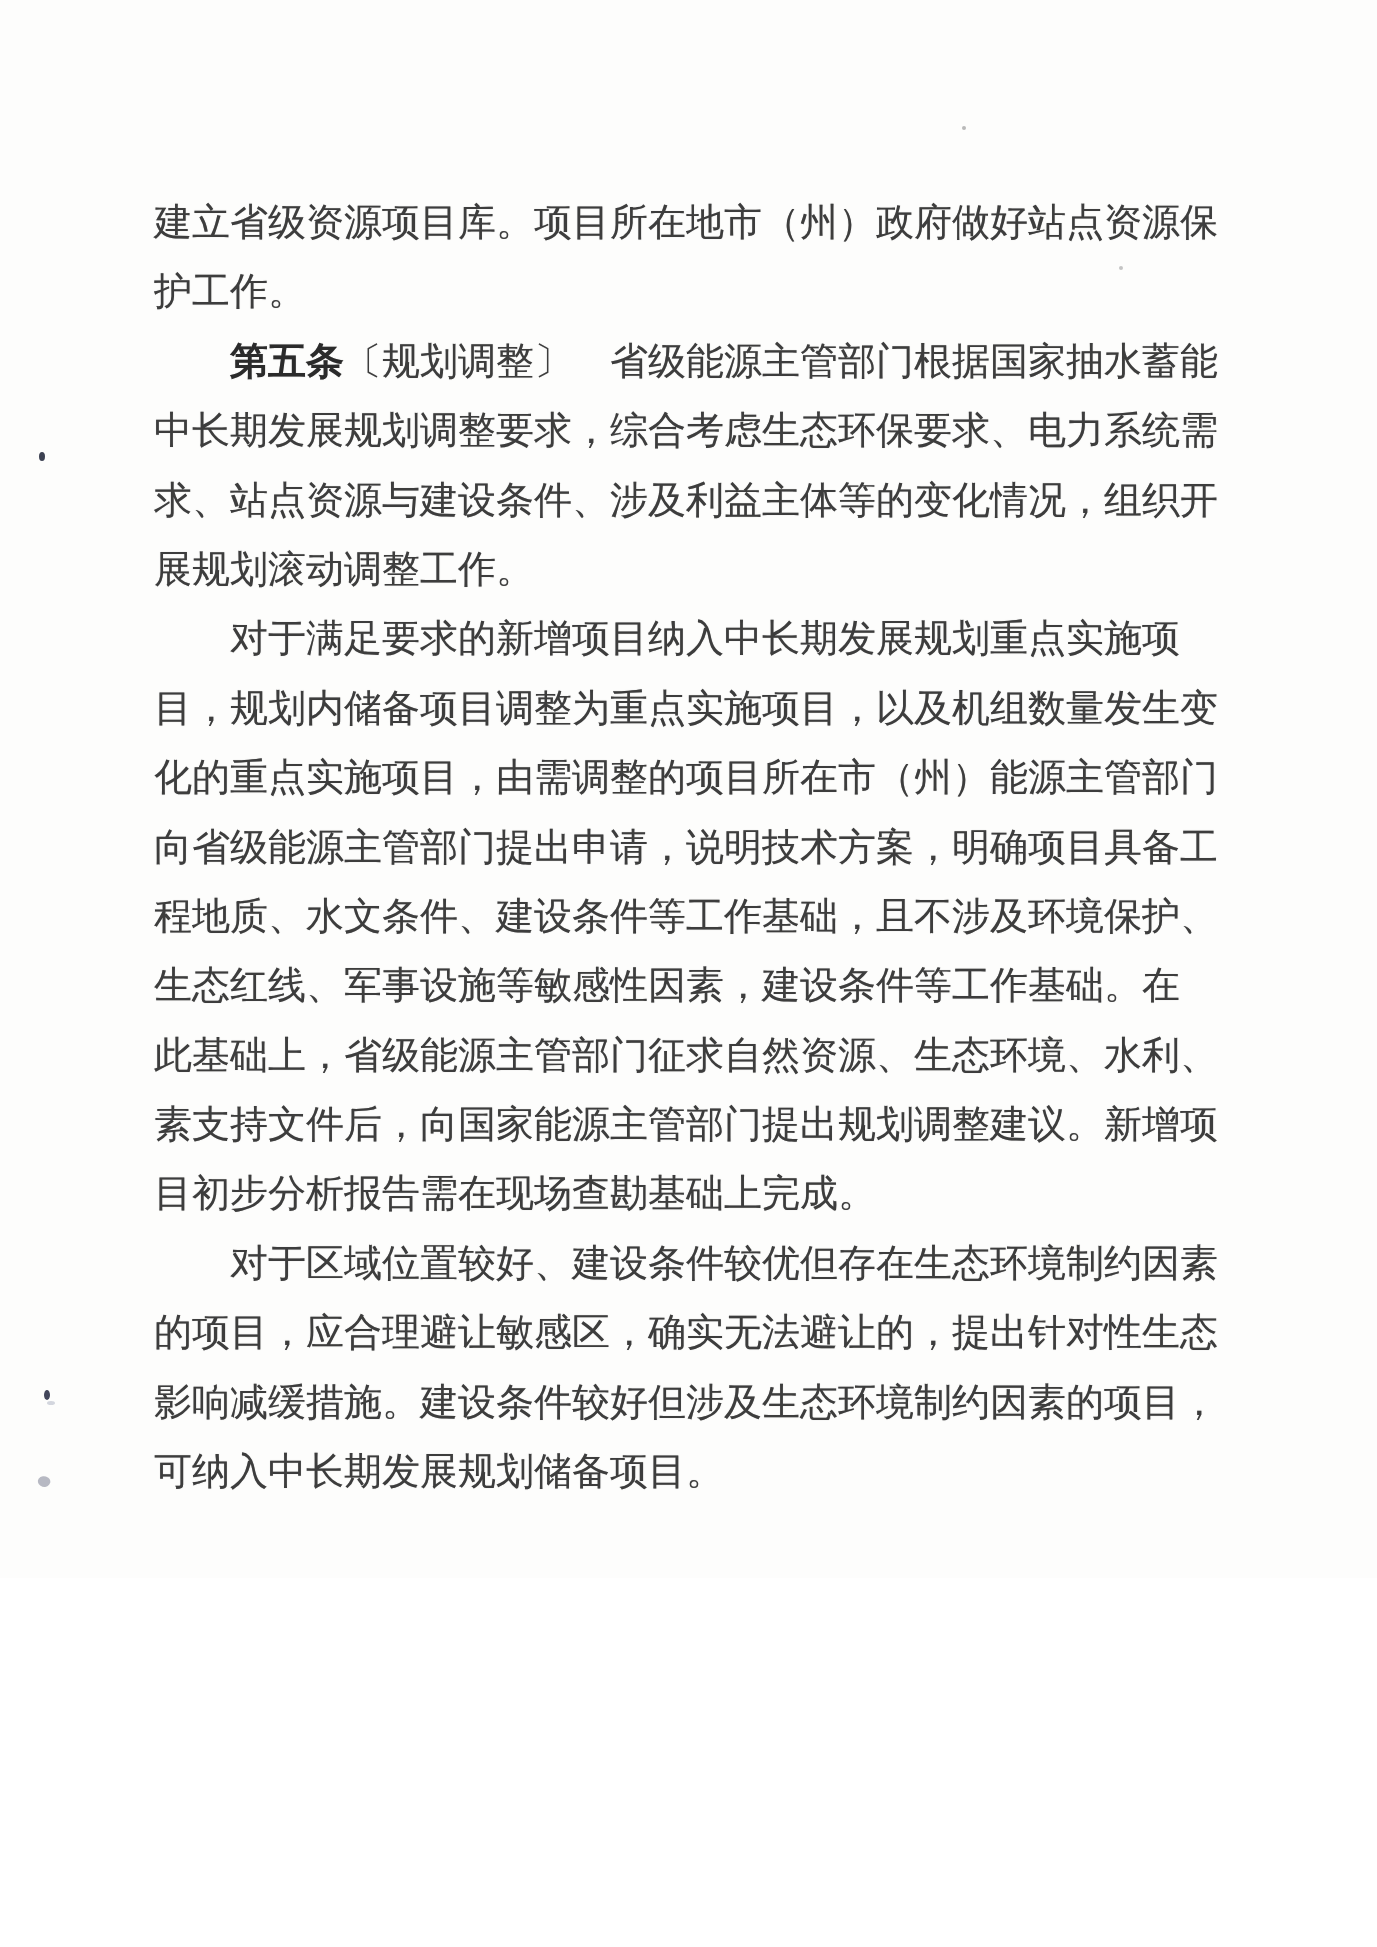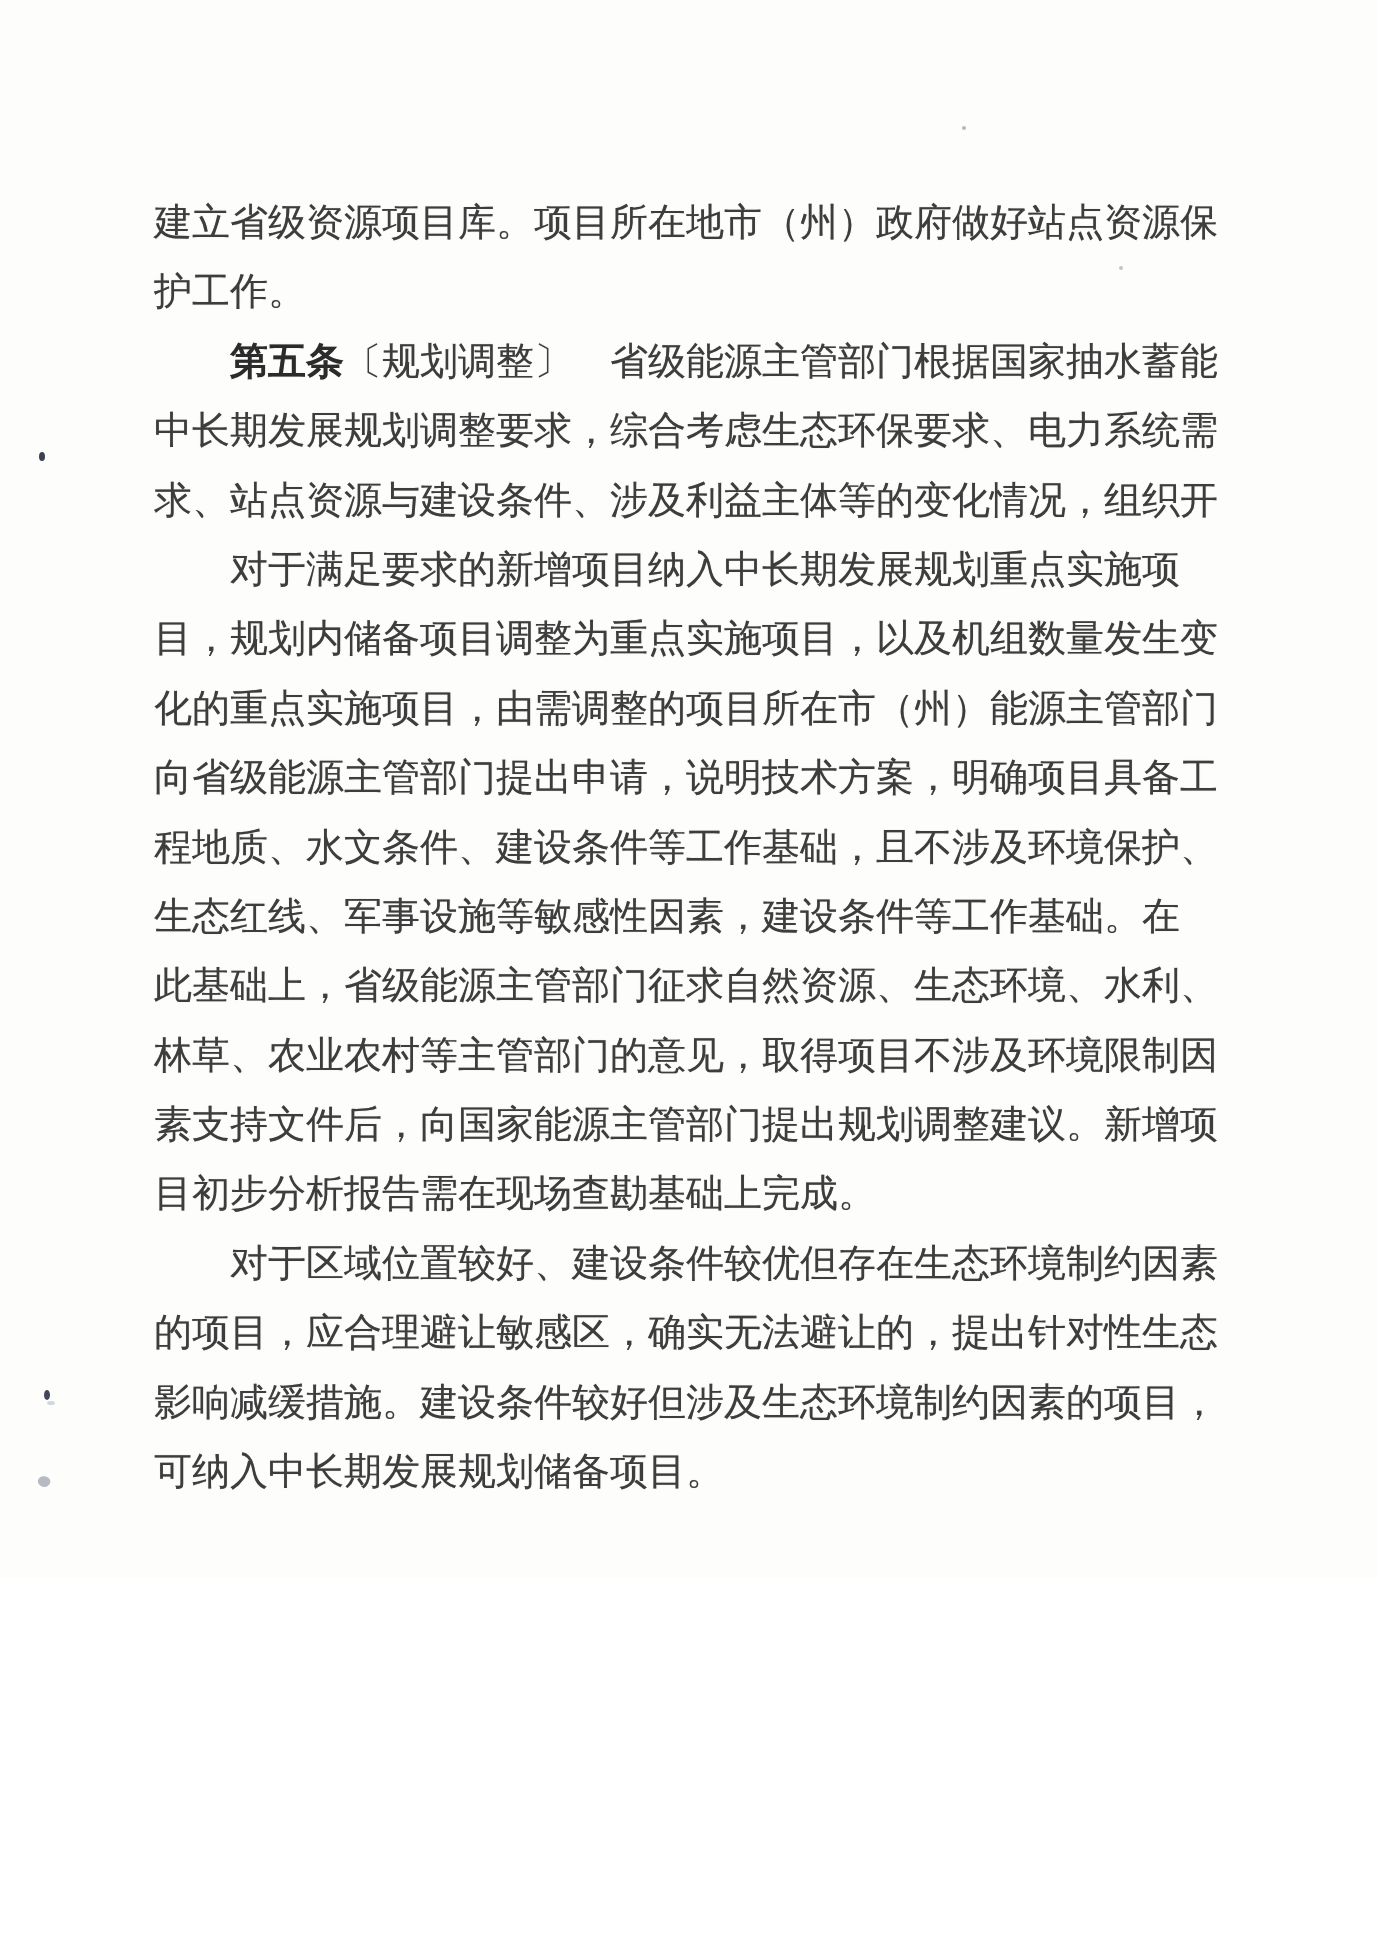--- a/index.html
+++ b/index.html
@@ -60,28 +60,28 @@
 </head>
 <body>
 
 <div class="page">
   <div class="text-column" id="text-column">
       <div class="line"><span class="seg">建立省级资源项目库。项目所在地市（州）政府做好站点资源保</span></div>
       <div class="line"><span class="seg">护工作。</span></div>
       <div class="line indent"><span class="seg bold">第五条</span><span class="seg">〔规划调整〕　省级能源主管部门根据国家抽水蓄能</span></div>
       <div class="line"><span class="seg">中长期发展规划调整要求，综合考虑生态环保要求、电力系统需</span></div>
       <div class="line"><span class="seg">求、站点资源与建设条件、涉及利益主体等的变化情况，组织开</span></div>
+      <div class="line"><span class="seg">展规划滚动调整工作。</span></div>
       <div class="line indent"><span class="seg">对于满足要求的新增项目纳入中长期发展规划重点实施项</span></div>
       <div class="line"><span class="seg">目，规划内储备项目调整为重点实施项目，以及机组数量发生变</span></div>
       <div class="line"><span class="seg">化的重点实施项目，由需调整的项目所在市（州）能源主管部门</span></div>
       <div class="line"><span class="seg">向省级能源主管部门提出申请，说明技术方案，明确项目具备工</span></div>
       <div class="line"><span class="seg">程地质、水文条件、建设条件等工作基础，且不涉及环境保护、</span></div>
       <div class="line"><span class="seg">生态红线、军事设施等敏感性因素，建设条件等工作基础。在</span></div>
       <div class="line"><span class="seg">此基础上，省级能源主管部门征求自然资源、生态环境、水利、</span></div>
-      <div class="line"><span class="seg">林草、农业农村等主管部门的意见，取得项目不涉及环境限制因</span></div>
       <div class="line"><span class="seg">素支持文件后，向国家能源主管部门提出规划调整建议。新增项</span></div>
       <div class="line"><span class="seg">目初步分析报告需在现场查勘基础上完成。</span></div>
       <div class="line indent"><span class="seg">对于区域位置较好、建设条件较优但存在生态环境制约因素</span></div>
       <div class="line"><span class="seg">的项目，应合理避让敏感区，确实无法避让的，提出针对性生态</span></div>
       <div class="line"><span class="seg">影响减缓措施。建设条件较好但涉及生态环境制约因素的项目，</span></div>
       <div class="line"><span class="seg">可纳入中长期发展规划储备项目。</span></div>
     </div>
   <div class="page-number">-3-</div>
   <div class="speck s1"></div>
   <div class="speck s2"></div>

